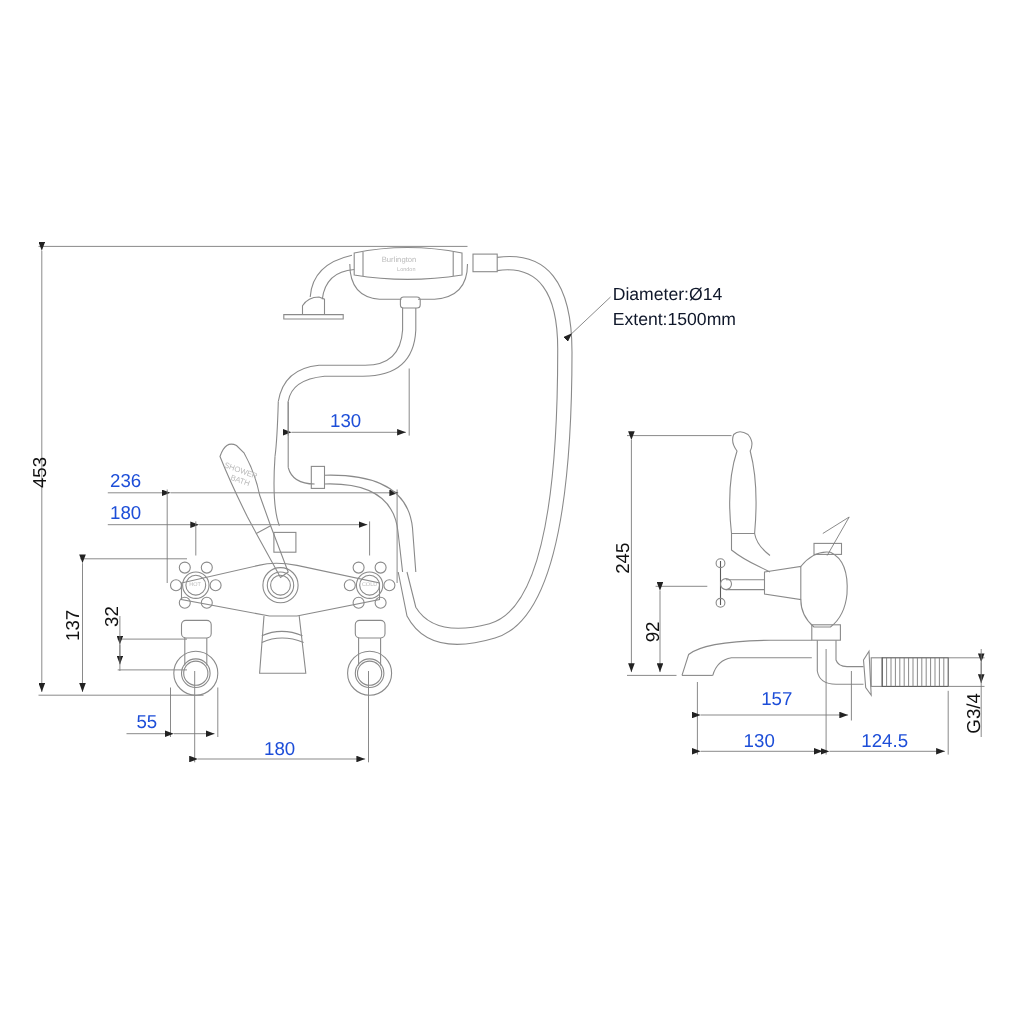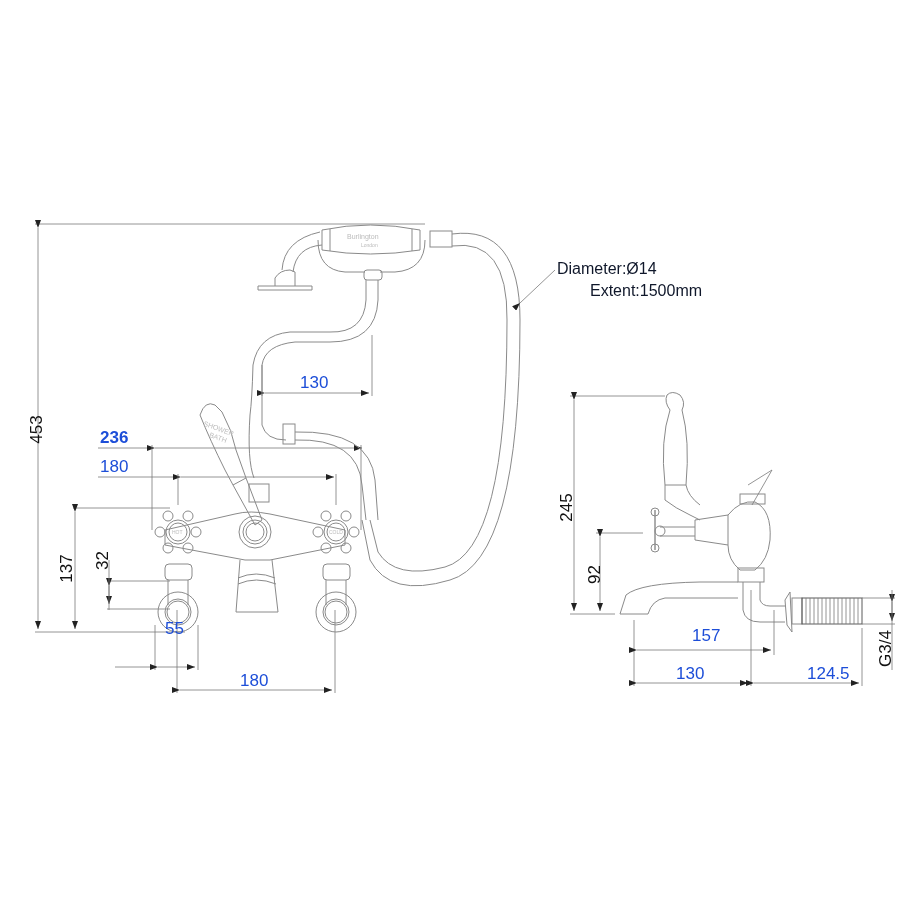--- a/index.html
+++ b/index.html
@@ -197,35 +197,35 @@
 
     <line class="dim" x1="751" y1="590" x2="751" y2="686"></line>
     <line class="dim" x1="862" y1="628" x2="862" y2="686"></line>
     <line class="dim" x1="637" y1="683" x2="748" y2="683" marker-start="url(#ah)" marker-end="url(#ah)"></line>
     <line class="dim" x1="754" y1="683" x2="859" y2="683" marker-start="url(#ah)" marker-end="url(#ah)"></line>
   </g>
 </svg>
 
 <div class="vlbl" style="left:16px;top:421px;width:40px;text-align:center;">453</div>
 <div class="lbl" style="left:300px;top:374px;">130</div>
-<div class="lbl" style="left:100px;top:429px;font-weight:bold;">236</div>
+<div class="lbl" style="left:100px;top:429px;">236</div>
 <div class="lbl" style="left:100px;top:458px;">180</div>
 <div class="vlbl" style="left:46px;top:560px;width:40px;text-align:center;">137</div>
 <div class="vlbl" style="left:82px;top:552px;width:40px;text-align:center;">32</div>
-<div class="lbl" style="left:124px;top:620px;margin-left:41px;">55</div>
+<div class="lbl" style="left:124px;top:648px;">55</div>
 <div class="lbl" style="left:240px;top:672px;">180</div>
 
 <div class="tiny" style="left:347px;top:233px;">Burlington</div>
 <div class="tiny" style="left:361px;top:242px;font-size:5px;">London</div>
 <div class="tiny" style="left:203px;top:425px;transform:rotate(20deg);">SHOWER</div>
 <div class="tiny" style="left:209px;top:434px;transform:rotate(20deg);">BATH</div>
 <div class="tiny" style="left:172px;top:529px;font-size:5px;">HOT</div>
 <div class="tiny" style="left:329px;top:529px;font-size:5px;">COLD</div>
 
 <div class="note" style="left:557px;top:259px;">Diameter:Ø14</div>
-<div class="note" style="left:590px;top:281px;">Extent:1500mm</div>
+<div class="note" style="left:557px;top:281px;">Extent:1500mm</div>
 
 <div class="vlbl" style="left:546px;top:499px;width:40px;text-align:center;">245</div>
 <div class="vlbl" style="left:574px;top:566px;width:40px;text-align:center;">92</div>
 <div class="lbl" style="left:692px;top:627px;">157</div>
 <div class="lbl" style="left:676px;top:665px;">130</div>
-<div class="lbl" style="left:783px;top:665px;margin-left:24px;">124.5</div>
+<div class="lbl" style="left:783px;top:665px;">124.5</div>
 <div class="vlbl" style="left:860px;top:640px;width:50px;text-align:center;">G3/4</div>
 
 </body></html>

